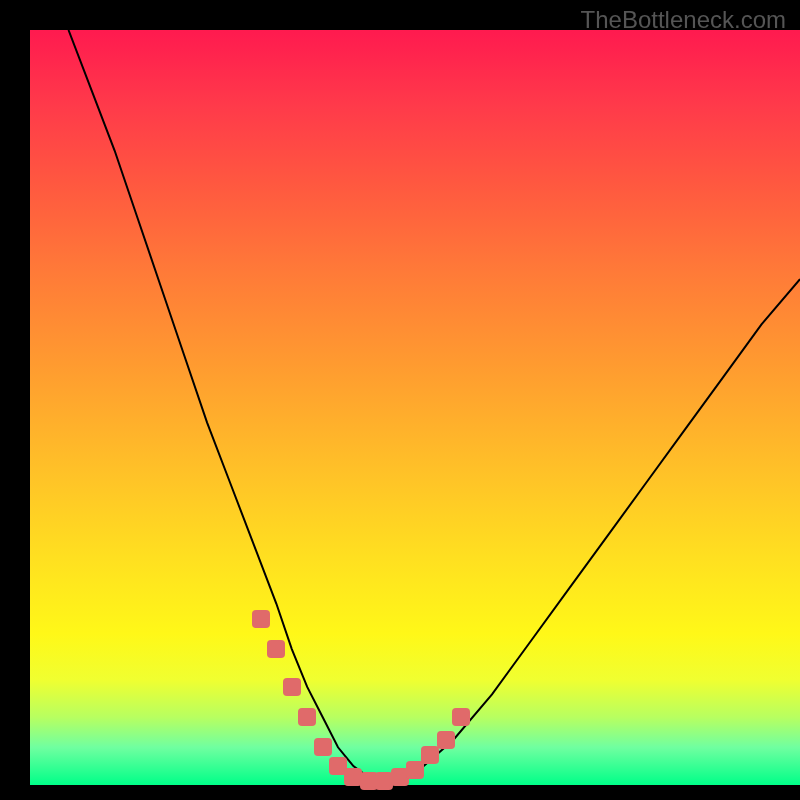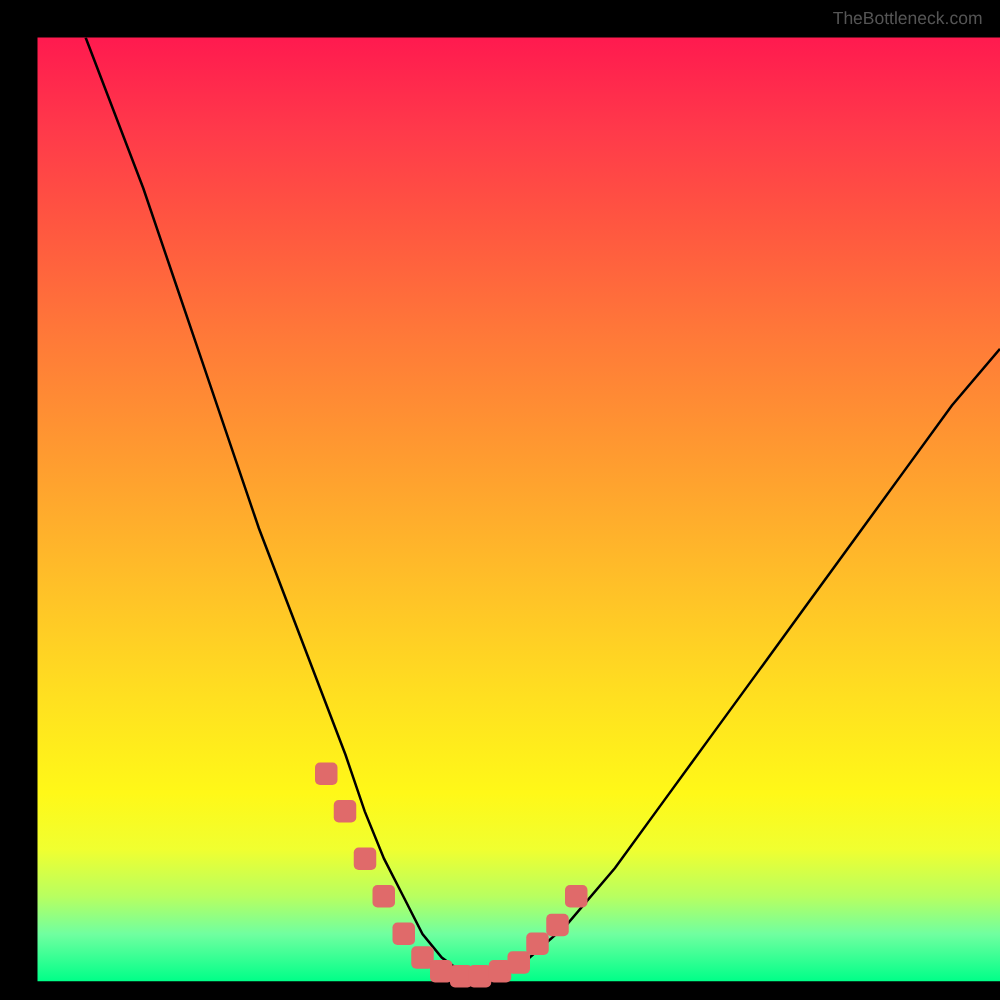--- a/index.html
+++ b/index.html
@@ -9,21 +9,21 @@
     background: #000;
     position: relative;
     overflow: hidden;
     font-family: Arial, sans-serif;
   }
   .watermark {
     position: absolute;
     top: 6px;
     right: 14px;
     color: #555;
-    font-size: 14px;
+    font-size: 24px;
     font-weight: 500;
     z-index: 10;
   }
   .plot-area {
     position: absolute;
     left: 30px;
     top: 30px;
     width: 770px;
     height: 755px;
     background: linear-gradient(to bottom,

